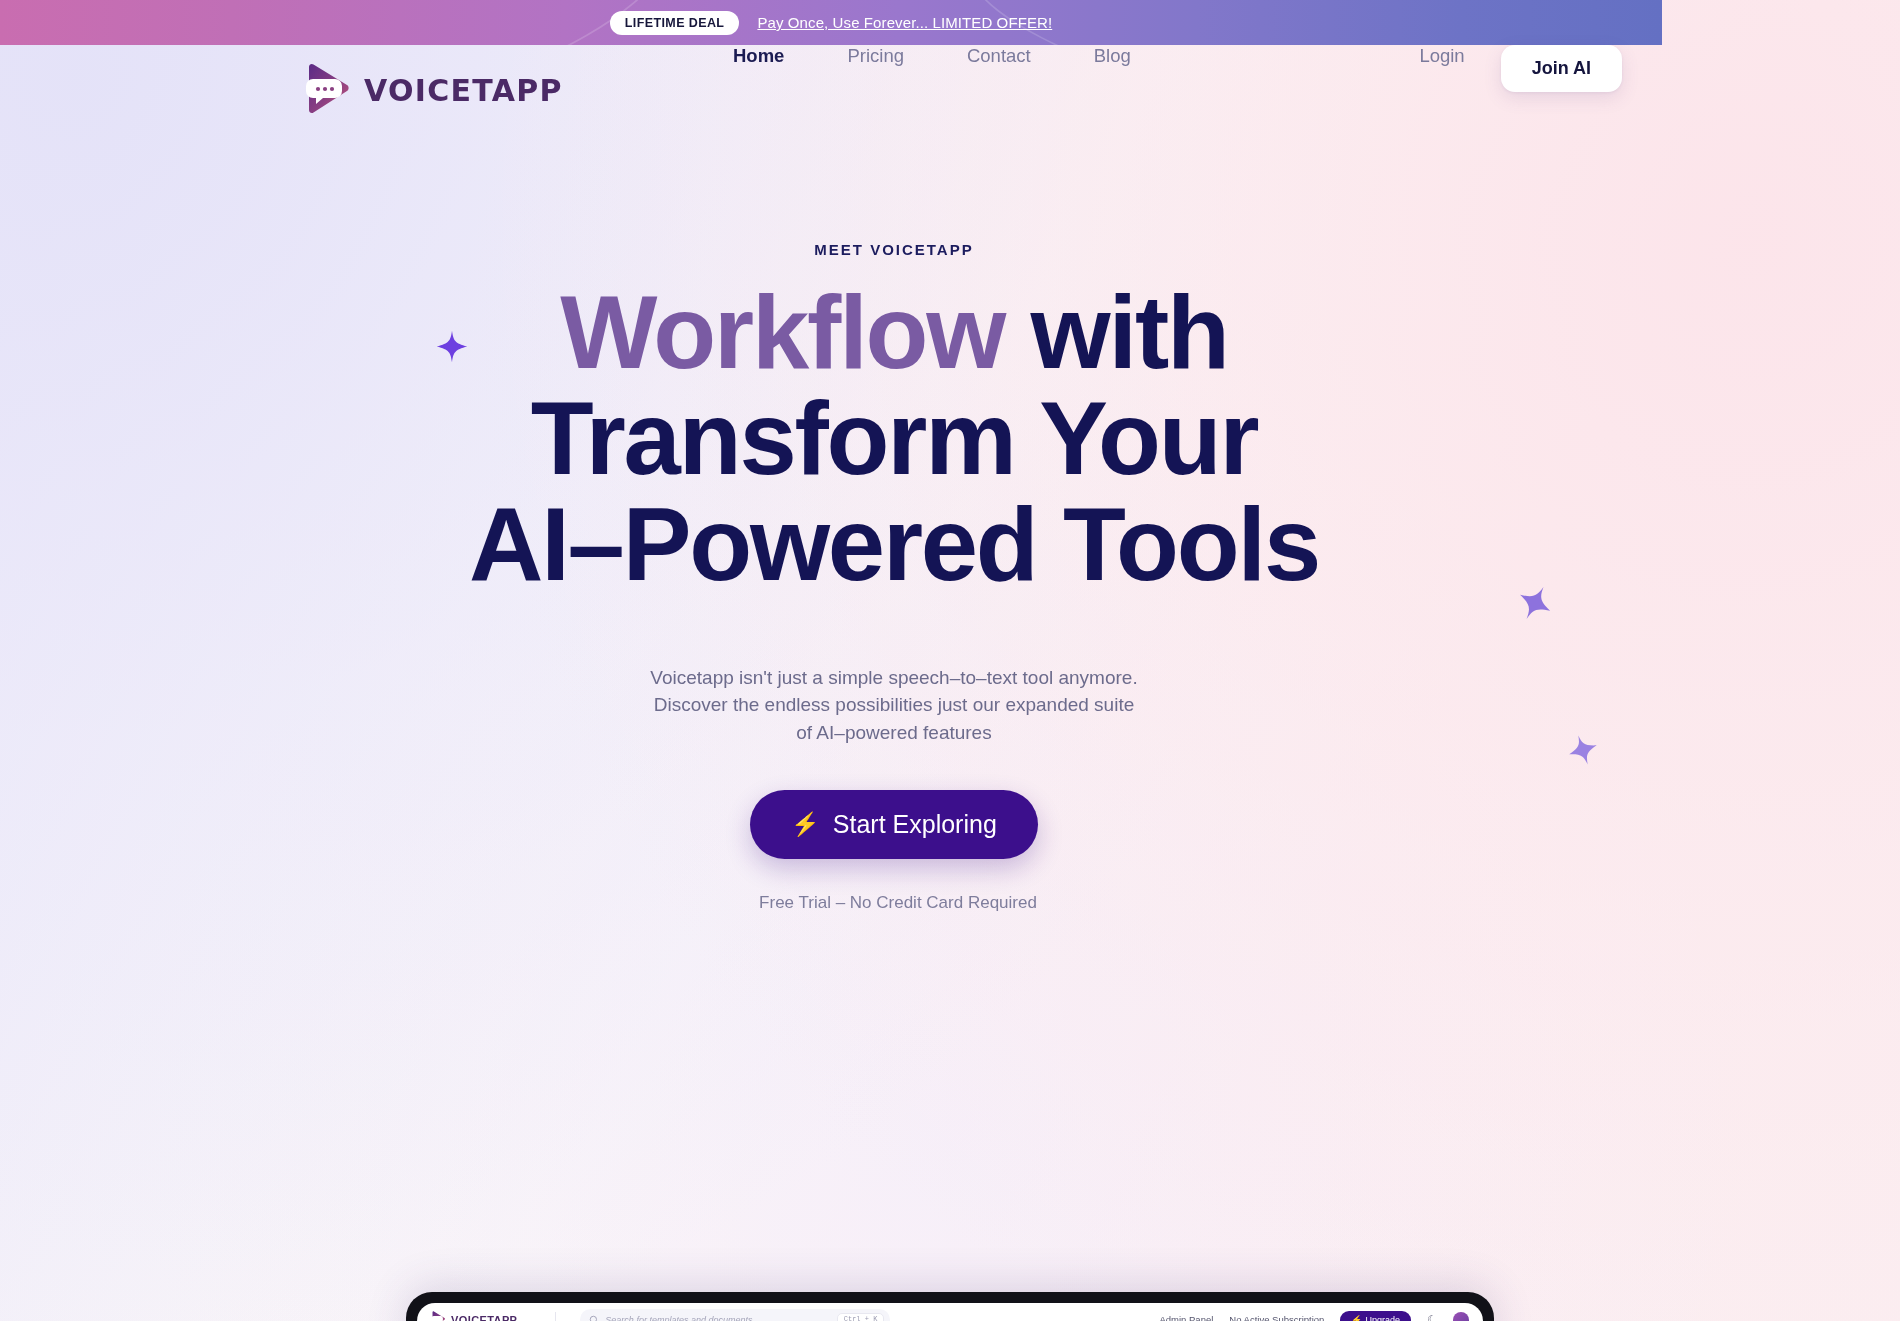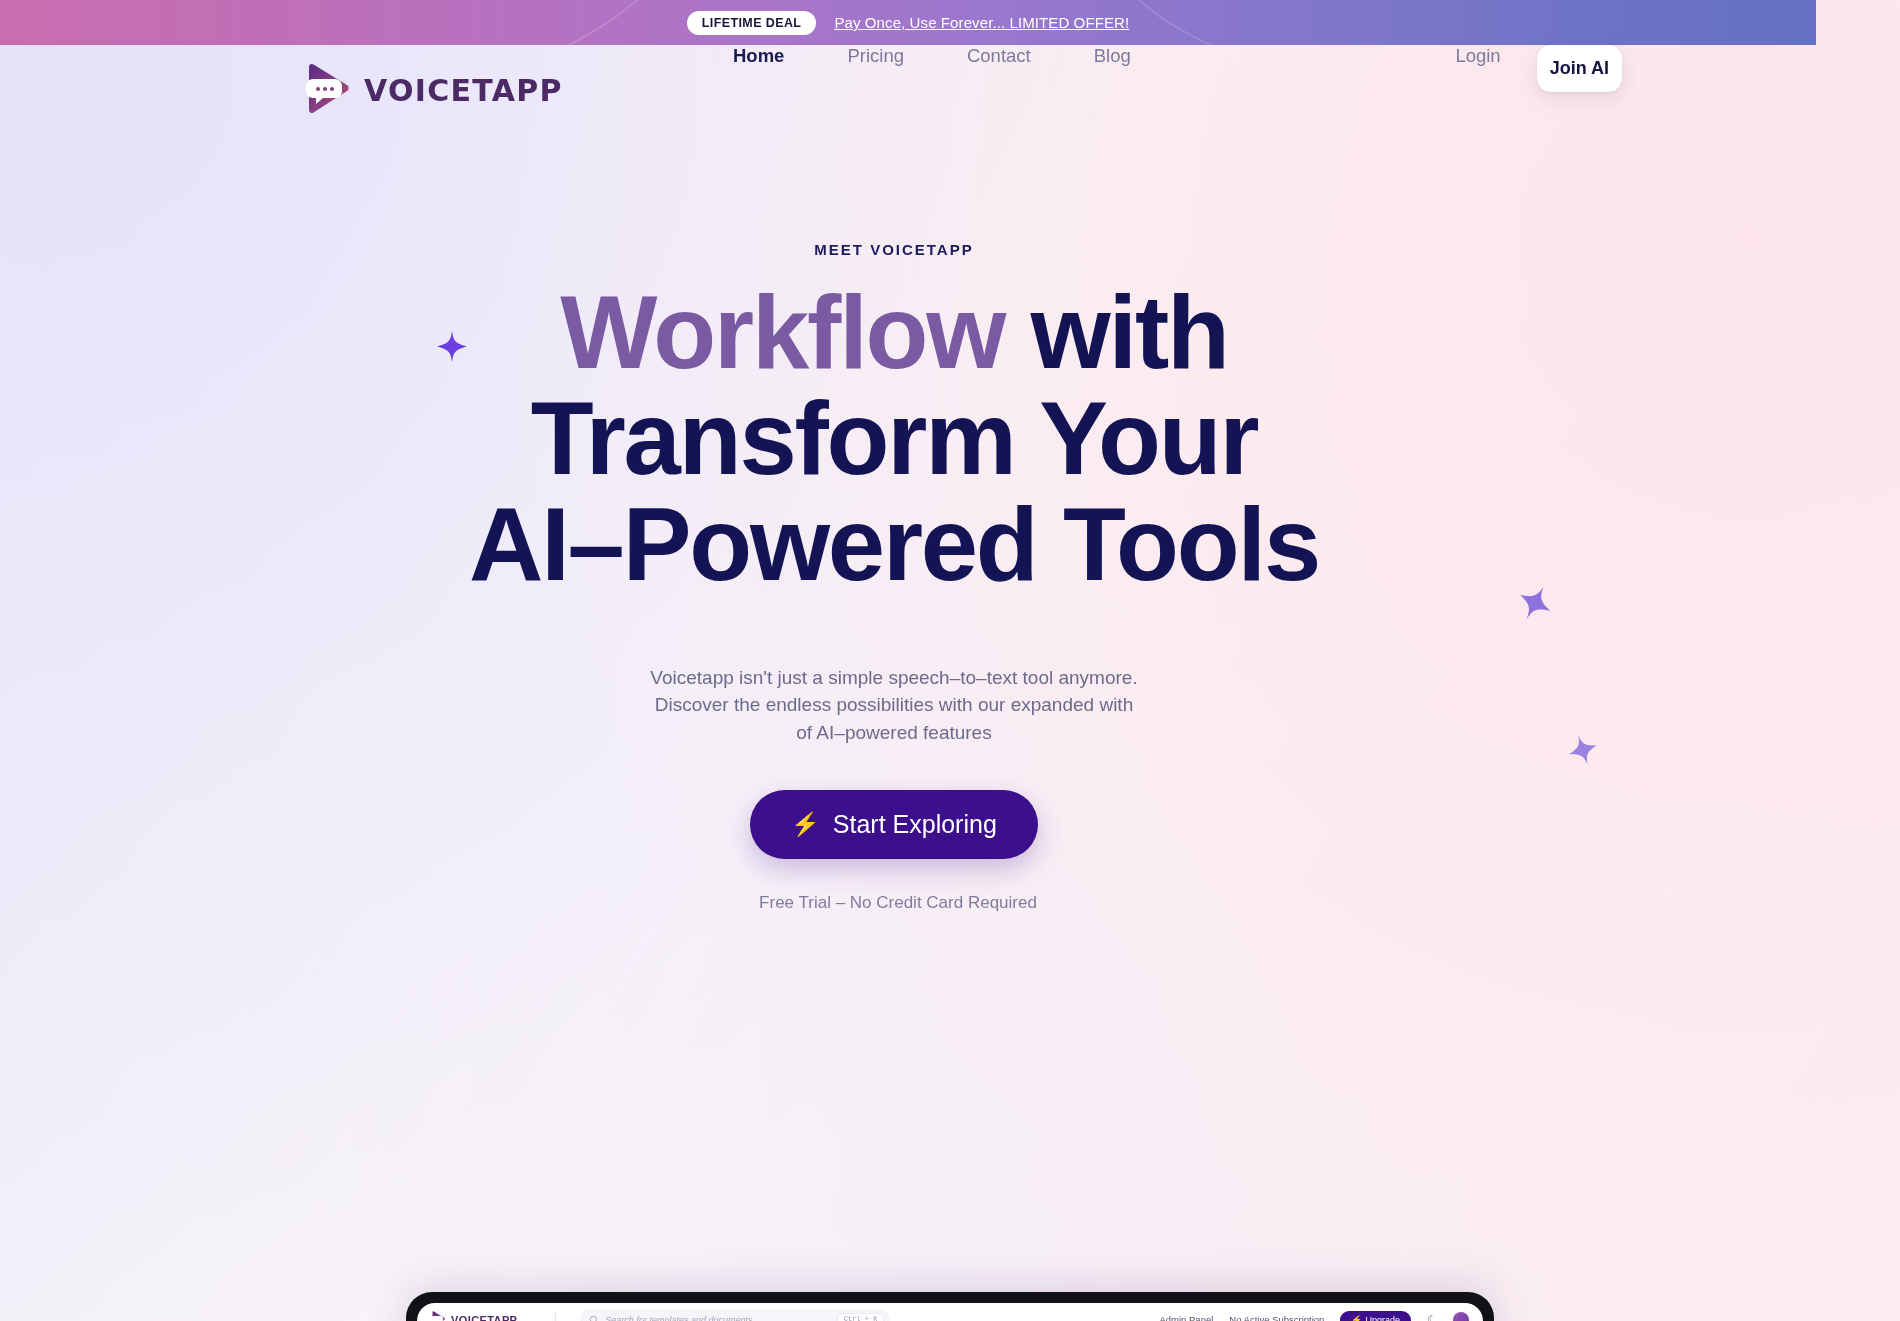--- a/index.html
+++ b/index.html
@@ -12,21 +12,21 @@
     background:
       radial-gradient(circle at 92% 18%, rgba(252,228,234,0.95) 0%, rgba(252,231,236,0.55) 32%, rgba(255,255,255,0) 62%),
       radial-gradient(circle at 4% 6%, rgba(228,226,248,0.95) 0%, rgba(234,232,250,0.5) 30%, rgba(255,255,255,0) 60%),
       radial-gradient(circle at 50% 85%, rgba(245,238,250,0.8) 0%, rgba(255,255,255,0) 55%),
       linear-gradient(118deg, #e9e6f9 0%, #f2eff9 22%, #fbf7f8 46%, #fcf0f2 70%, #fbeef1 100%);
     position:relative;
   }
 
   
   .promo-banner{
-    position:absolute; left:0; top:0; width:1816px; height:45px;
+    position:absolute; left:0; top:0; width:1662px; height:45px;
     background:linear-gradient(90deg,#c96db0 0%,#c06fb6 14%,#b273c4 34%,#9a77cd 54%,#8277ca 72%,#6d73c6 88%,#6470c3 100%);
     display:flex; align-items:center; justify-content:center; gap:18px;
     overflow:hidden;
   }
   .promo-banner .swoosh{
     position:absolute; pointer-events:none; opacity:.30;
     border-radius:50%;
     border:2px solid rgba(255,255,255,.55);
   }
   .promo-banner .swoosh.s1{ left:-220px; top:-160px; width:900px; height:300px; transform:rotate(-8deg); }
@@ -67,21 +67,21 @@
   }
   .nav-link.active{ color:#1b1b52; font-weight:bold; }
   .nav-right{
     position:absolute; right:278px; top:0; height:100px;
     display:flex; align-items:flex-start; gap:36px;
   }
   .login-link{ font-size:18.5px; color:#7b7a9c; text-decoration:none; cursor:pointer; }
   .join-btn{
     background:#ffffff; color:#15153e;
     font-size:18px; font-weight:bold;
-    padding:13px 13px; border:none; border-radius:14px;
+    padding:13px 31px; border:none; border-radius:14px;
     box-shadow:0 6px 18px rgba(90,70,140,.13), 0 1px 3px rgba(90,70,140,.08);
     cursor:pointer; white-space:nowrap;
     font-family:"Liberation Sans", sans-serif;
   }
 
   
   .hero{ position:absolute; left:0; top:145px; width:1788px; text-align:center; }
   .eyebrow{
     font-size:15px; font-weight:bold; letter-spacing:2.0px;
     color:#1c1c5e; margin-top:96px;
@@ -215,21 +215,21 @@
   <div class="eyebrow">MEET VOICETAPP</div>
 
   <h1 class="headline">
     <div><span class="accent">Workflow</span><span> with</span></div>
     <div><span>Transform Your</span></div>
     <div><span>AI–Powered Tools</span></div>
   </h1>
 
   <p class="subtitle">
     <span>Voicetapp isn't just a simple speech–to–text tool anymore.</span><br>
-    <span>Discover the endless possibilities with our expanded with</span><br>
+    <span>Discover the endless possibilities just our expanded suite</span><br>
     <span>of AI–powered features</span>
   </p>
 
   <div class="cta-wrap">
     <button class="cta-btn">
       <span class="bolt">⚡</span>
       <span>Start Exploring</span>
     </button>
   </div>
 

